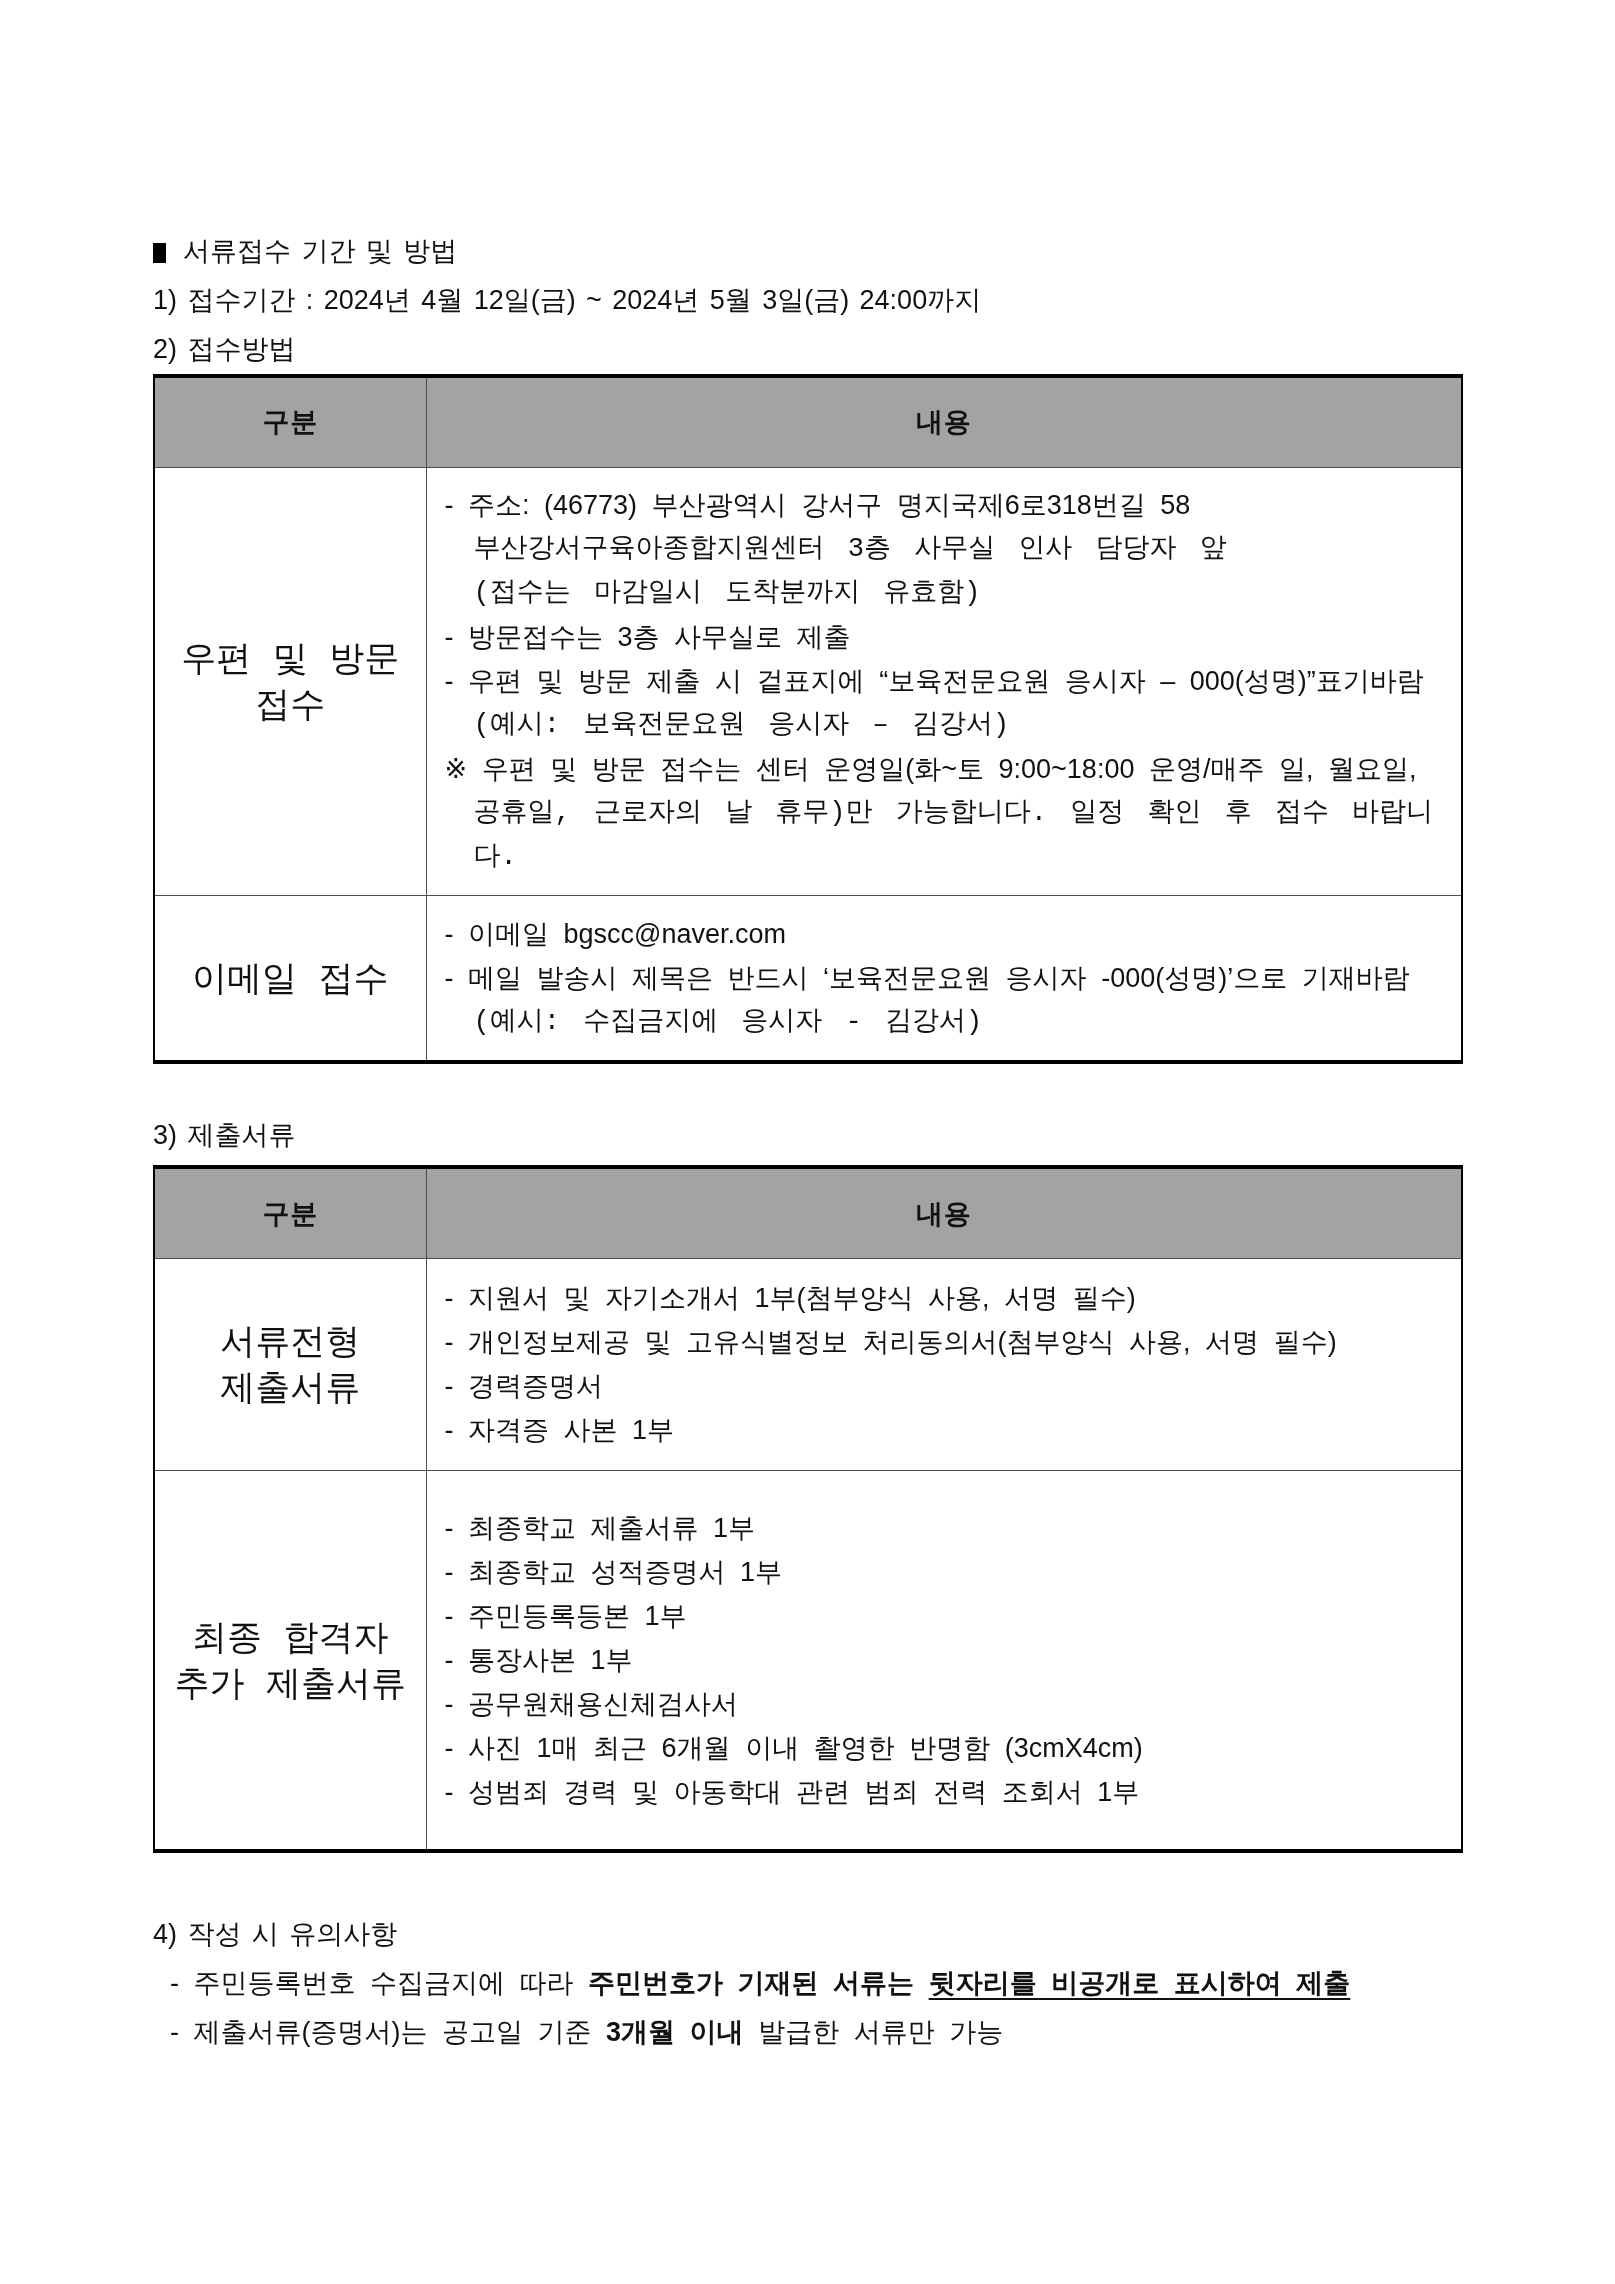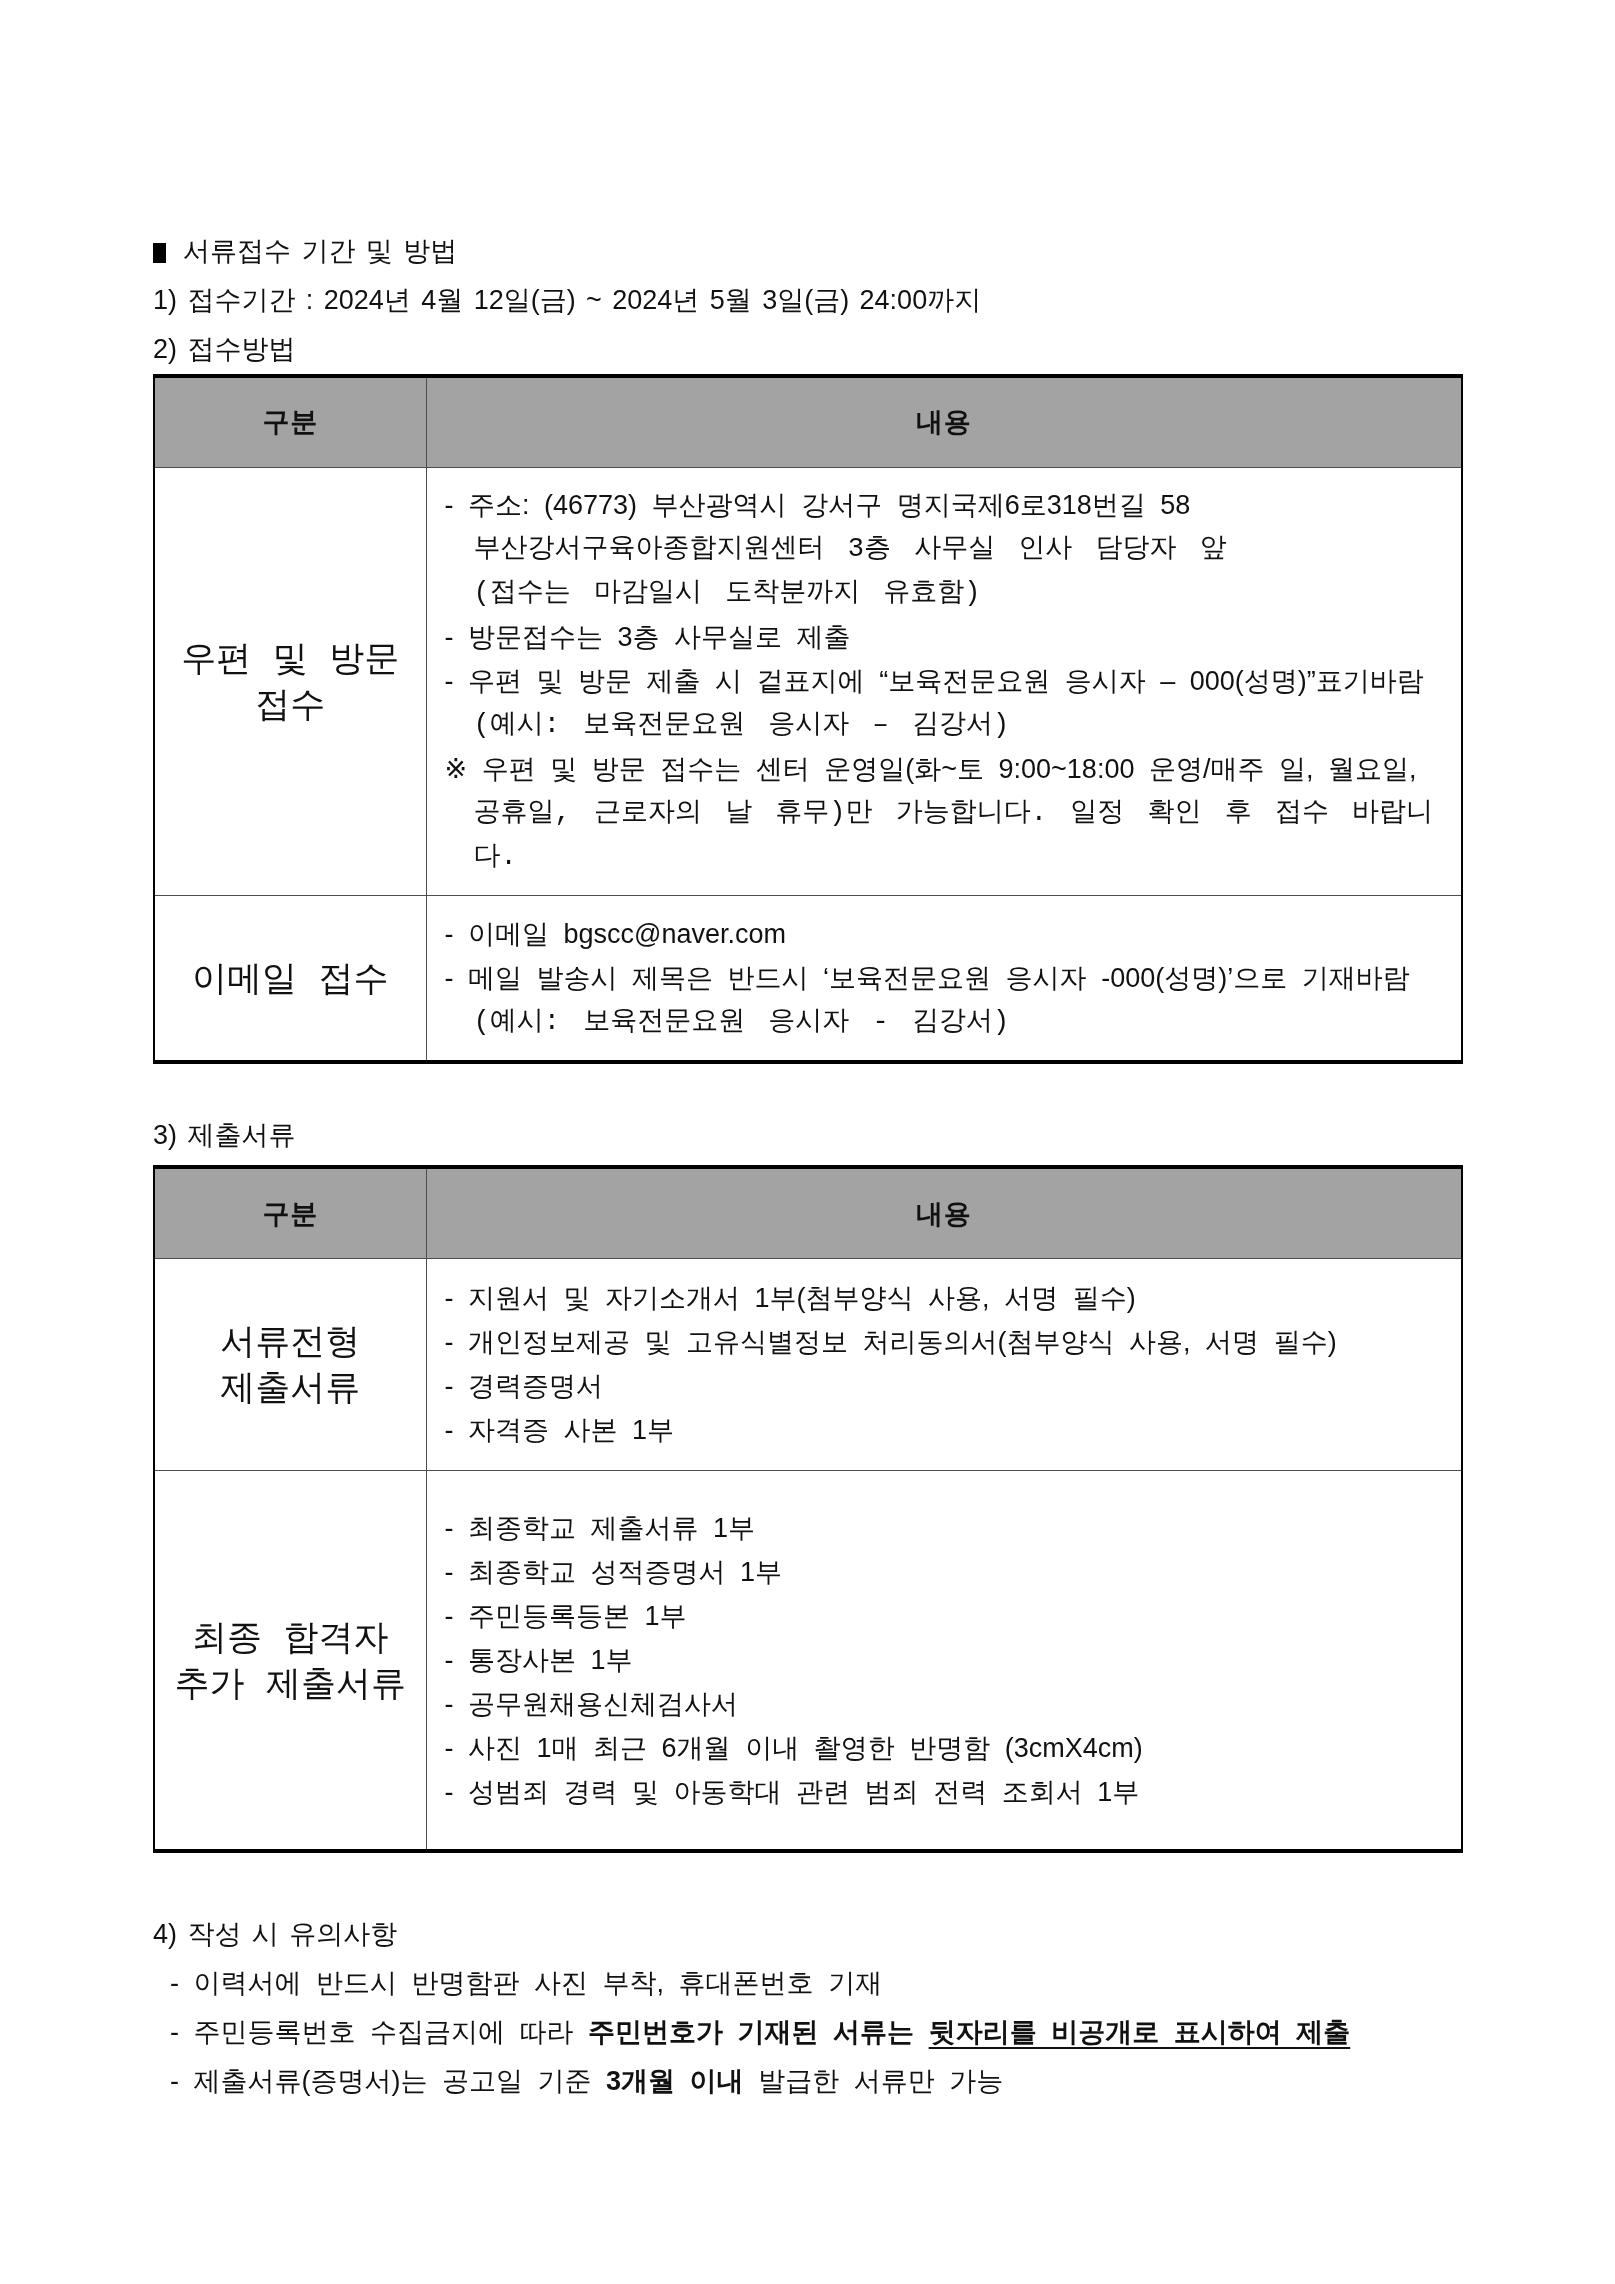--- a/index.html
+++ b/index.html
@@ -102,21 +102,21 @@
               <div class="c-line ind">공휴일, 근로자의 날 휴무)만 가능합니다. 일정 확인 후 접수 바랍니다.</div>
             </td>
           </tr>
           <tr>
             <td class="cat">
               <div class="cat-line">이메일 접수</div>
             </td>
             <td class="cbody">
               <div class="c-line">- 이메일 bgscc@naver.com</div>
               <div class="c-line">- 메일 발송시 제목은 반드시 ‘보육전문요원 응시자 -000(성명)’으로 기재바람</div>
-              <div class="c-line ind">(예시: 보육전문요원 응시자 - 김강서)</div>
+              <div class="c-line ind">(예시: 수집금지에 응시자 - 김강서)</div>
             </td>
           </tr>
         </tbody>
     </table>
 
     <div class="h-line sec3">3) 제출서류</div>
 
     <table class="doc tbl2" data-table="1">
       <colgroup>
           <col class="c1">
@@ -154,20 +154,19 @@
               <div class="c-line">- 공무원채용신체검사서</div>
               <div class="c-line">- 사진 1매 최근 6개월 이내 촬영한 반명함 (3cmX4cm)</div>
               <div class="c-line">- 성범죄 경력 및 아동학대 관련 범죄 전력 조회서 1부</div>
             </td>
           </tr>
         </tbody>
     </table>
 
     <div class="h-line sec4">4) 작성 시 유의사항</div>
     <div>
-        <div class="note-line"><span>- 이력서에 반드시 반명함판 사진 부착, 휴대폰번호 기재</span></div>
         <div class="note-line"><span>- 주민등록번호 수집금지에 따라 </span><span class="seg-bold ">주민번호가 기재된 서류는 </span><span class="seg-bold seg-underline">뒷자리를 비공개로 표시하여 제출</span></div>
         <div class="note-line"><span>- 제출서류(증명서)는 공고일 기준 </span><span class="seg-bold ">3개월 이내</span><span> 발급한 서류만 가능</span></div>
       </div>
 
   </div>
 </div>
 
 
 </body></html>

